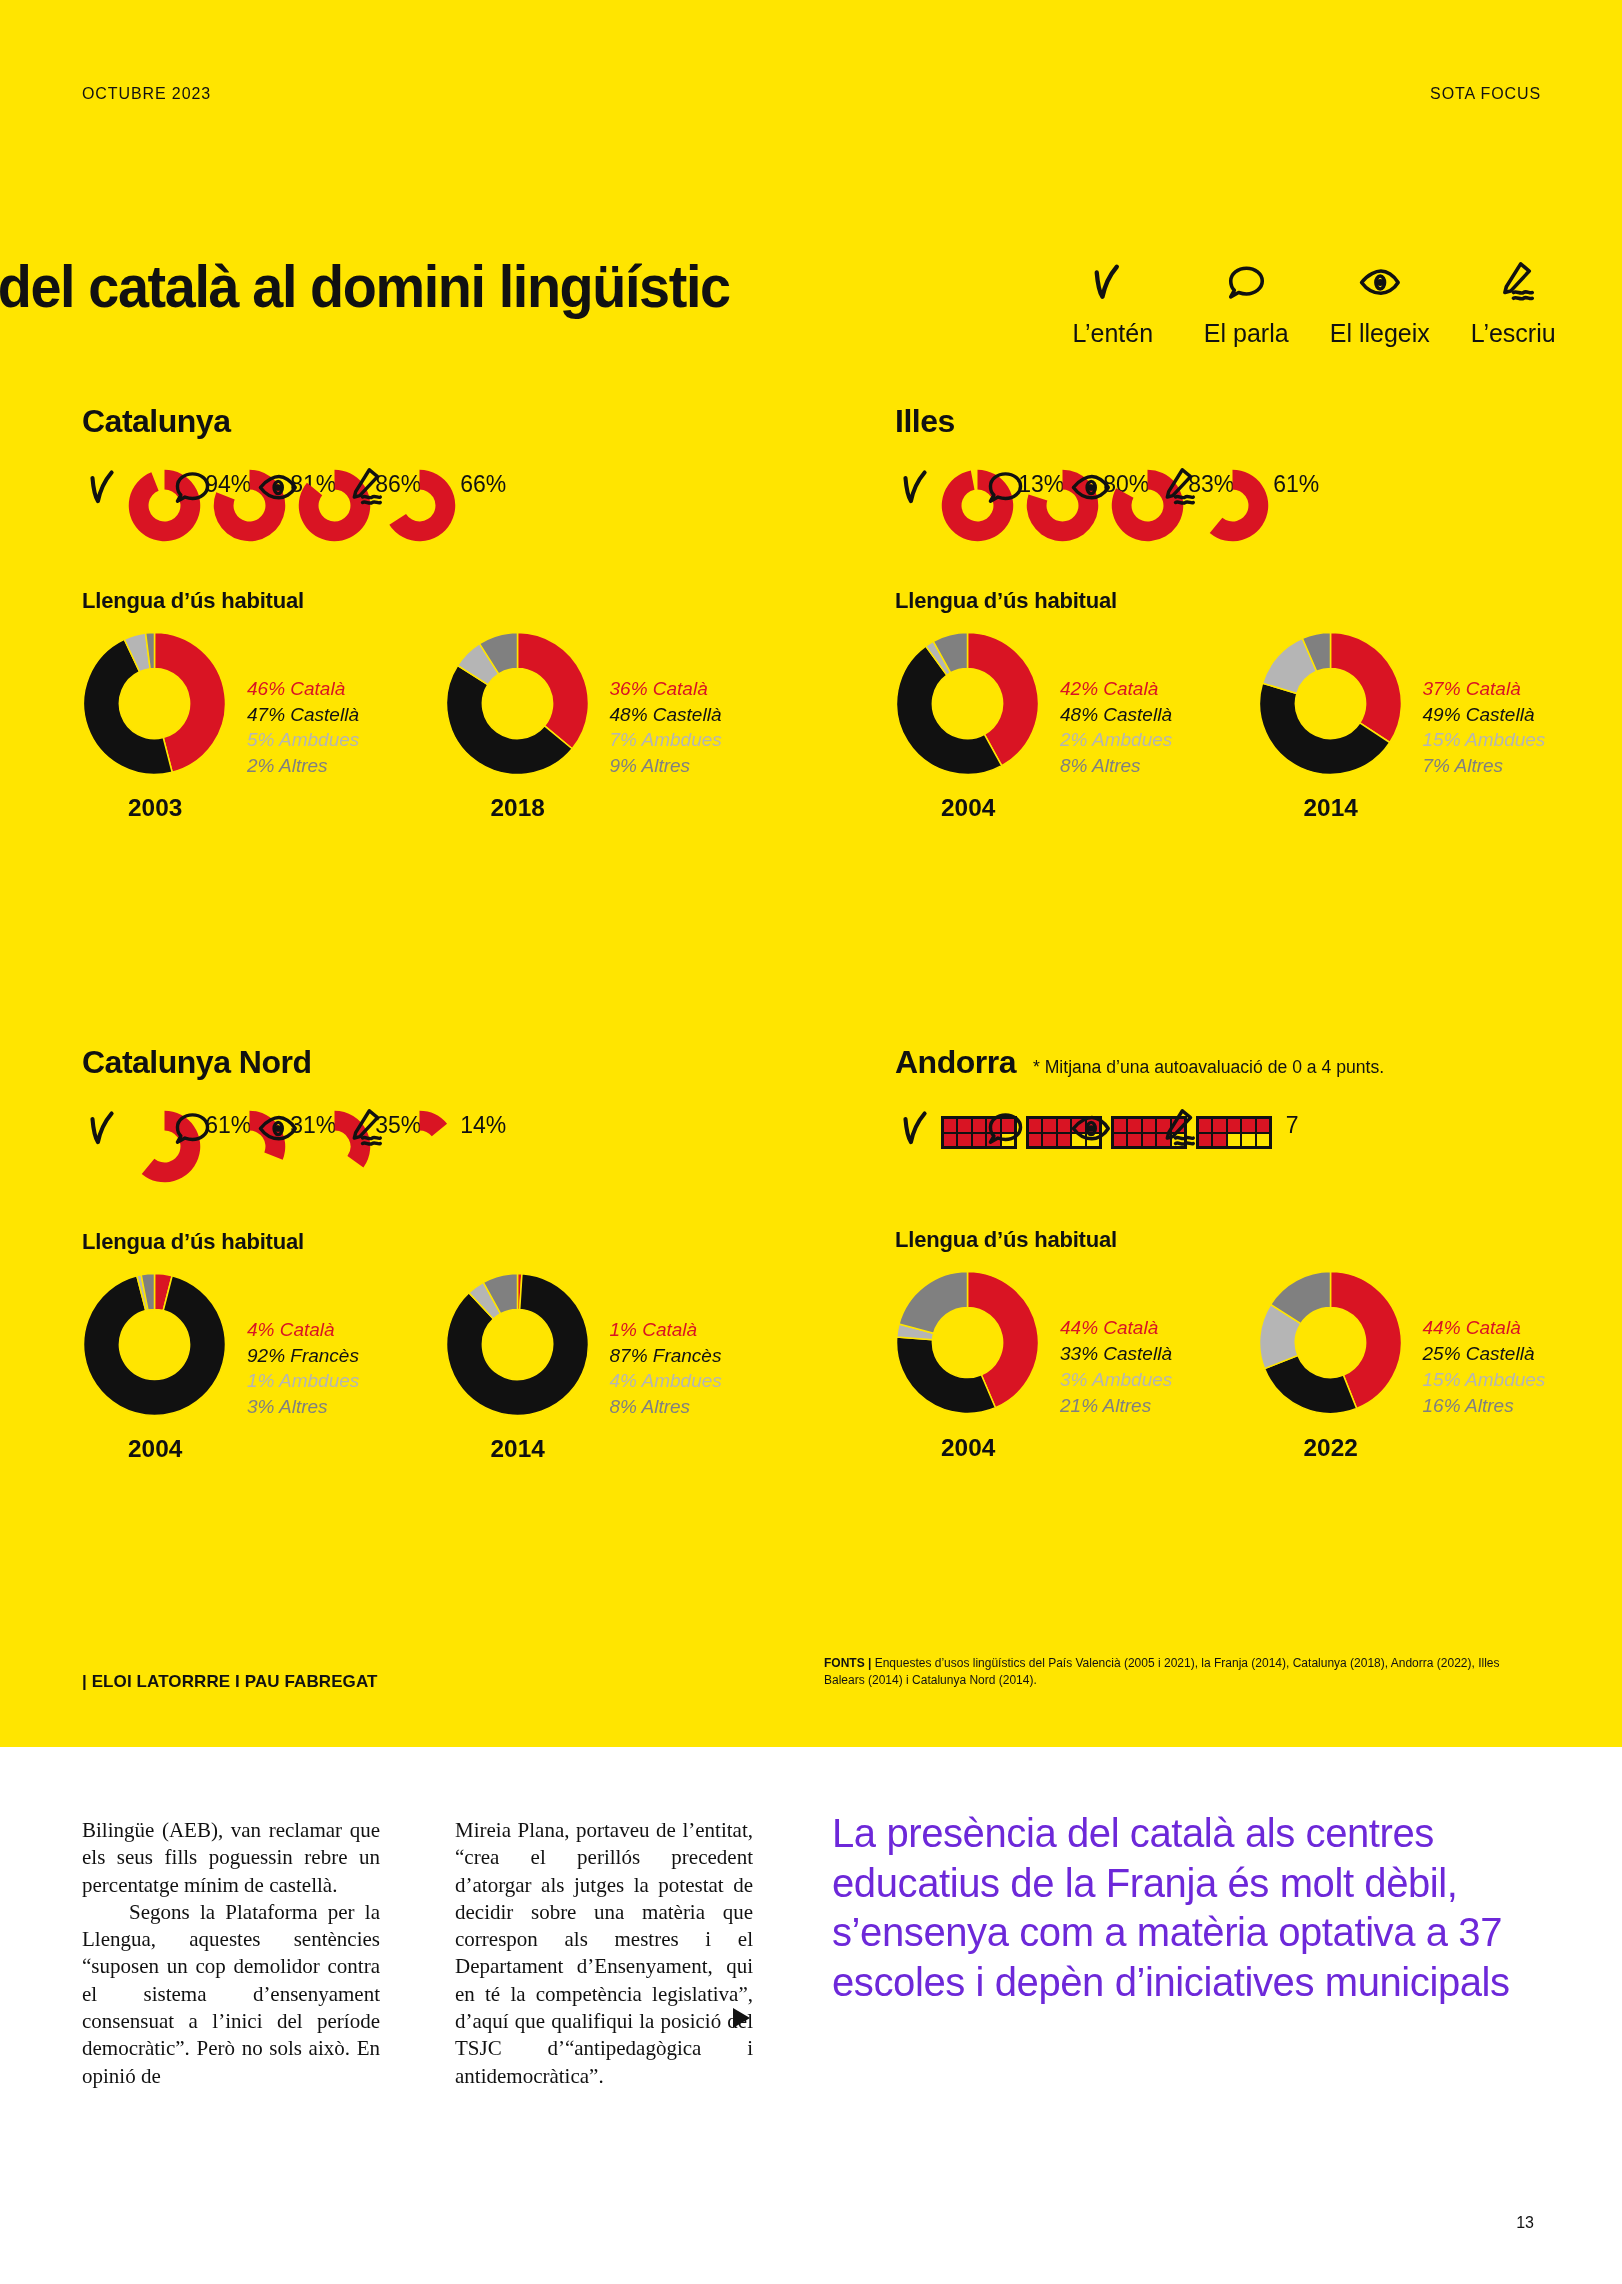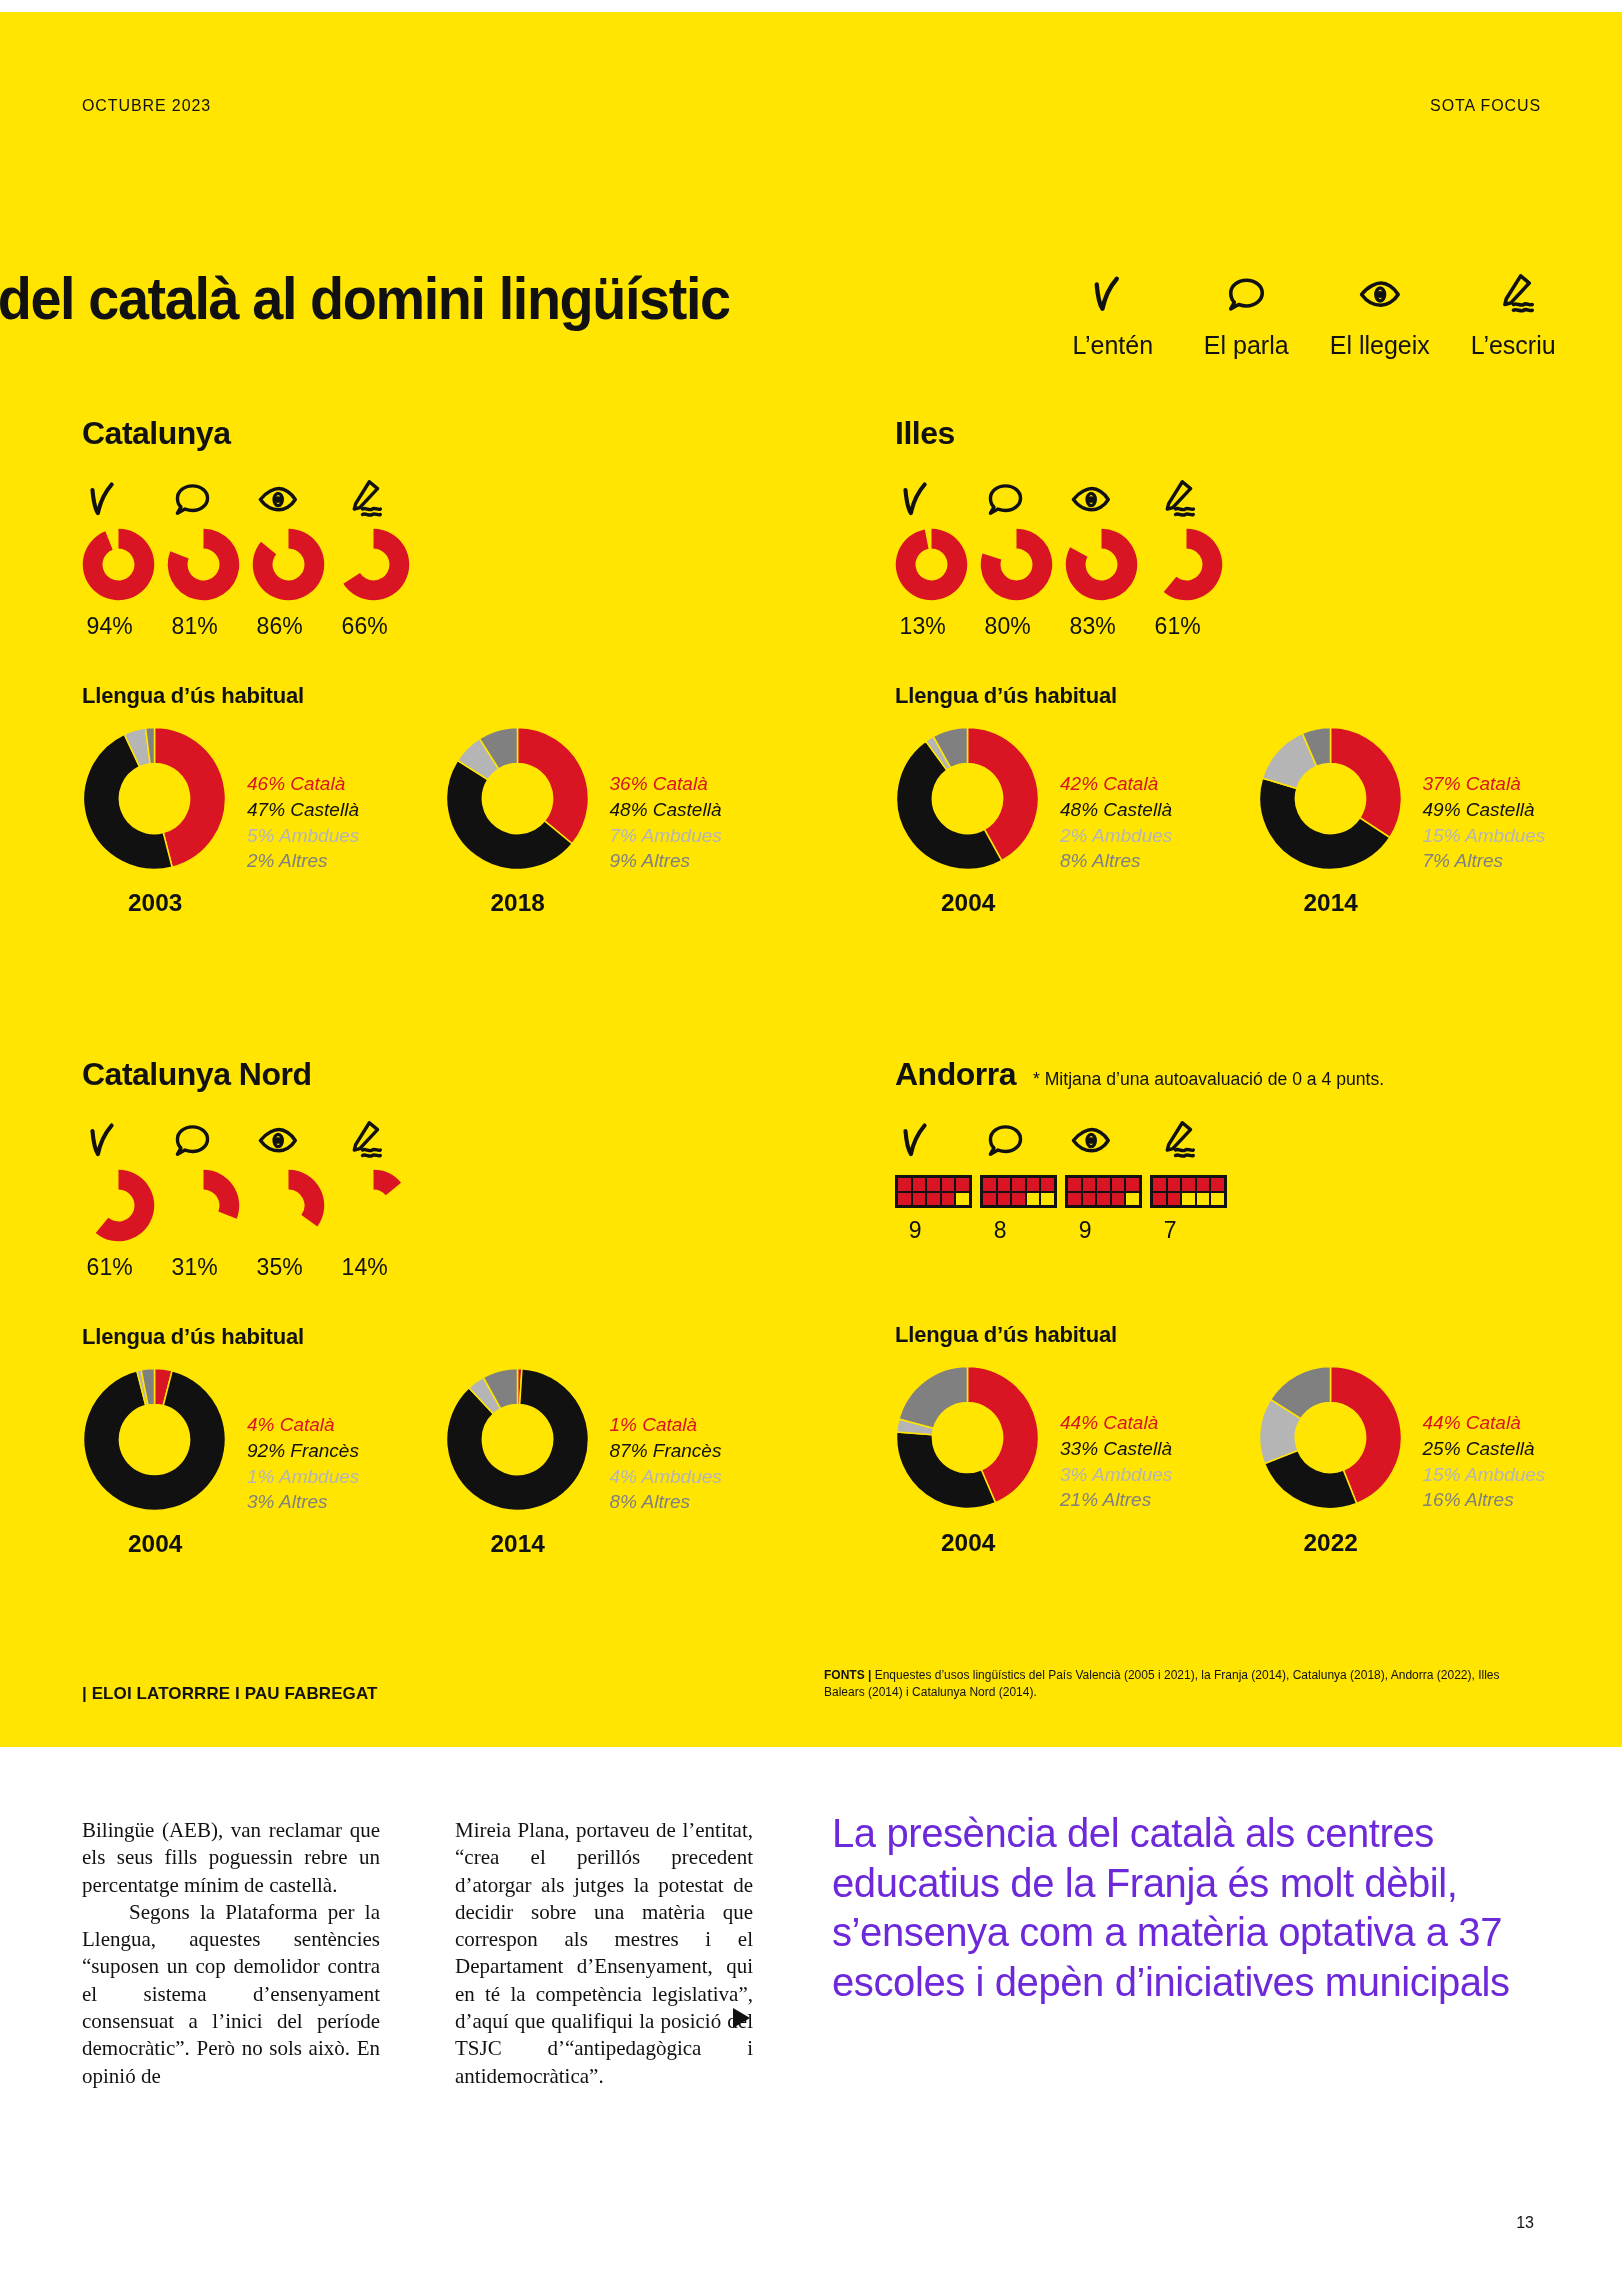--- a/index.html
+++ b/index.html
@@ -6,21 +6,21 @@
   body{
     width:1623px;height:2284px;
     background:#ffffff;
     font-family:"Liberation Sans", sans-serif;
     -webkit-font-smoothing:antialiased;
     position:relative;
     overflow:hidden;
   }
   
   #yellow-panel{
-    position:absolute;left:0;top:12px;width:1623px;height:1747px;
+    position:absolute;left:0;top:0;width:1623px;height:1747px;
     background:#FFE500;
   }
   
   #running-head{
     position:absolute;left:0;top:85px;width:1623px;height:30.5px;
   }
   #running-head .left{
     position:absolute;left:82px;top:0;
     font-size:16px;letter-spacing:0.9px;color:#111;
     font-weight:400;
@@ -59,21 +59,21 @@
     display:flex;align-items:baseline;
   }
   .region .reg-title{
     font-size:32px;font-weight:700;color:#111;letter-spacing:-0.5px;
   }
   .region .reg-note{
     margin-left:17px;font-size:17.6px;color:#111;font-weight:400;
   }
   
   .ind-row{display:flex;margin-top:21.4px;}
-  .ind-cell{width:85px;display:flex;flex-direction:column;align-items:flex-start;}
+  .ind-cell{width:85px;display:flex;align-items:flex-start;}
   .ind-ico{height:47px;display:flex;align-items:flex-end;padding-left:4.6px;}
   .ind-gauge{margin-top:7.6px;height:76px;}
   .ind-val{margin-top:9.2px;font-size:23px;color:#111;padding-left:4.6px;white-space:nowrap;}
   .ind-val.centered{padding-left:13.7px;}
   
   .sq-grid{margin-top:13.7px;display:grid;grid-template-columns:repeat(5,14.5px);grid-template-rows:repeat(2,14.5px);gap:0;border:2.3px solid #111;width:fit-content;}
   .sq-cell{width:14.5px;height:14.5px;border:1.5px solid #111;box-sizing:border-box;}
   .sq-on{background:#D91423;}
   .sq-off{background:#FFE500;}
   

